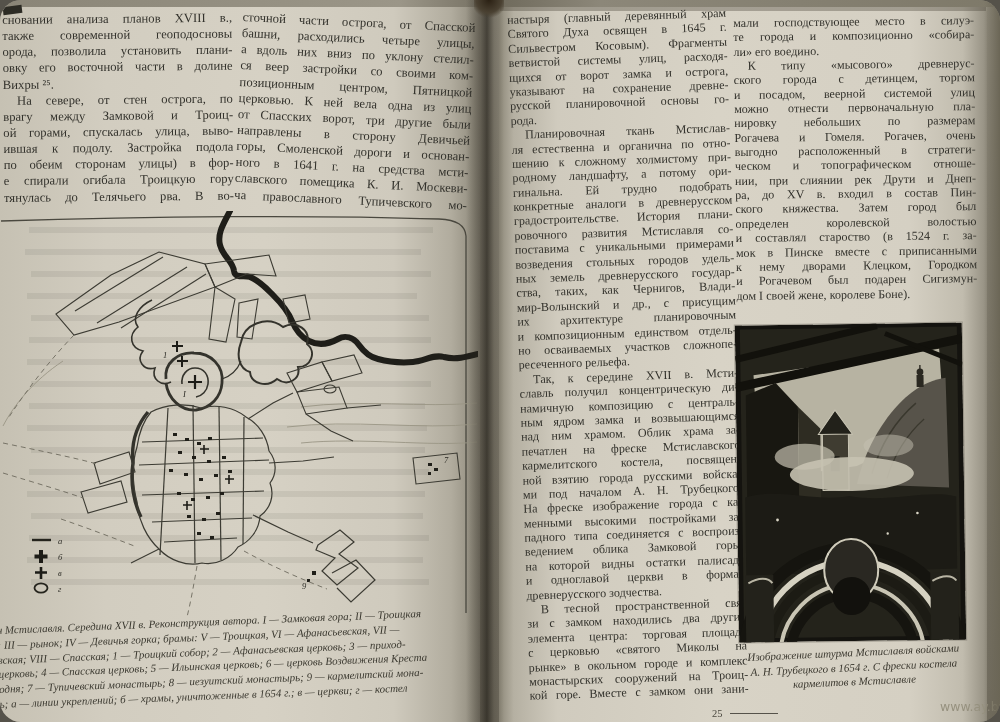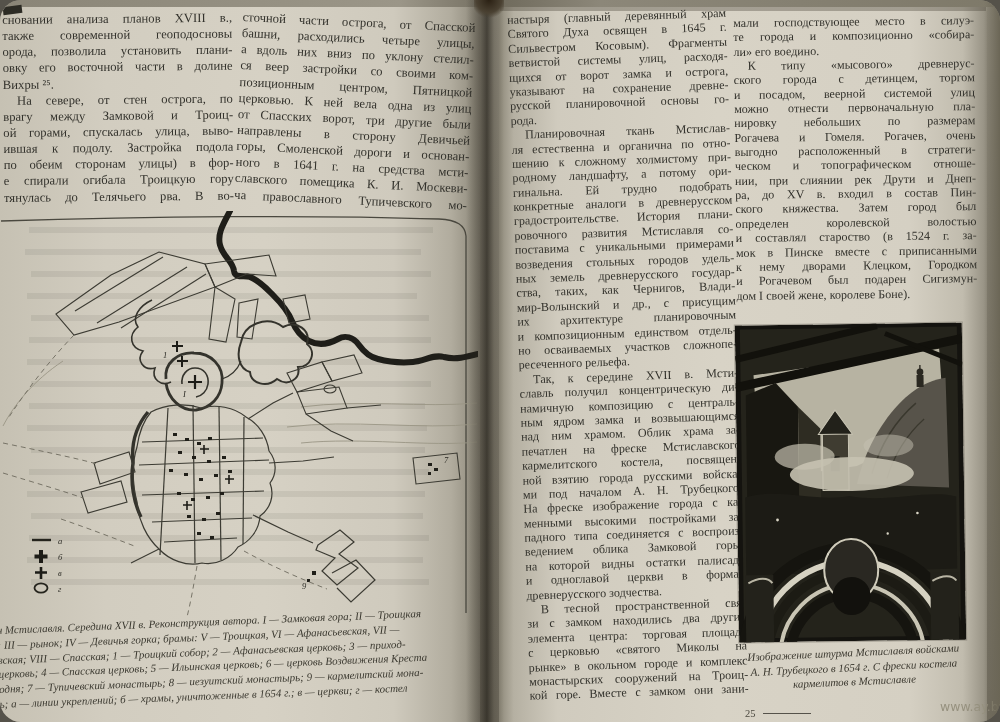--- a/index.html
+++ b/index.html
@@ -49,21 +49,21 @@
 
   
   .photo{position:absolute;left:737px;top:324px;width:227px;height:317px;transform:rotate(-0.8deg);
     box-shadow:0 0 0 1px rgba(40,36,28,.25);}
   .photo svg{width:100%;height:100%;display:block;}
 
   .photo-caption{left:727px;top:651px;width:252px;transform:rotate(-2.6deg);transform-origin:left top;
     font-style:italic;color:#3b382f;}
   .photo-caption .tl{height:14.6px;line-height:14.6px;font-size:11px;text-align:center;text-align-last:center;}
 
-  .footer{position:absolute;left:745px;top:708px;display:flex;align-items:center;gap:7px;
+  .footer{position:absolute;left:712px;top:708px;display:flex;align-items:center;gap:7px;
     font-size:10.5px;color:#4c4940;}
   .footer .rule{width:48px;height:1.4px;background:#55524a;}
   .watermark{position:absolute;left:940px;top:699px;font-family:"DejaVu Sans",sans-serif;
     font-size:12.5px;color:#96917f;}
 </style>
 </head>
 <body>
 
 <div class="book">
 

